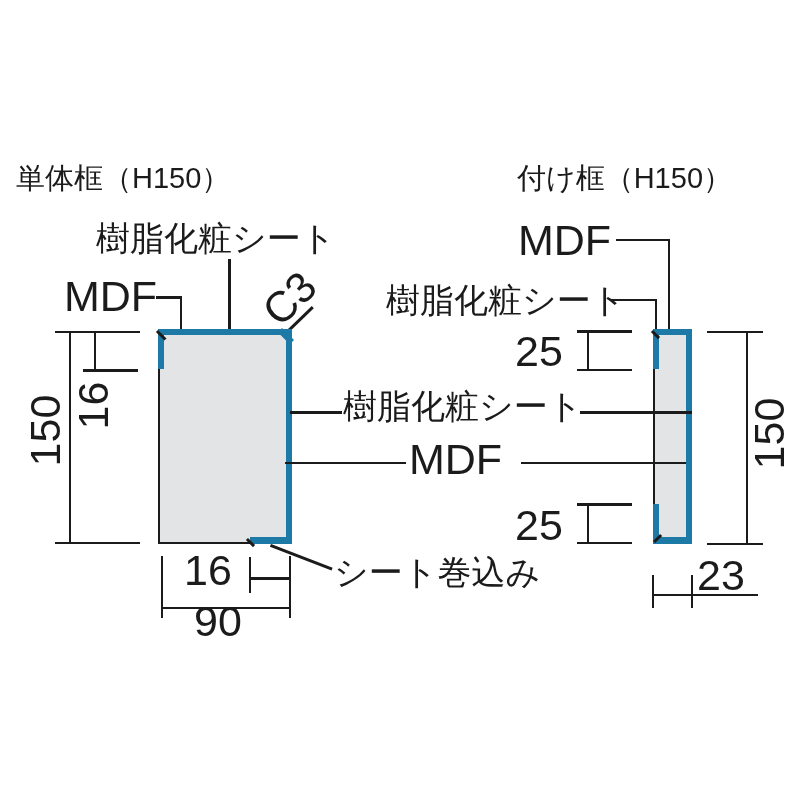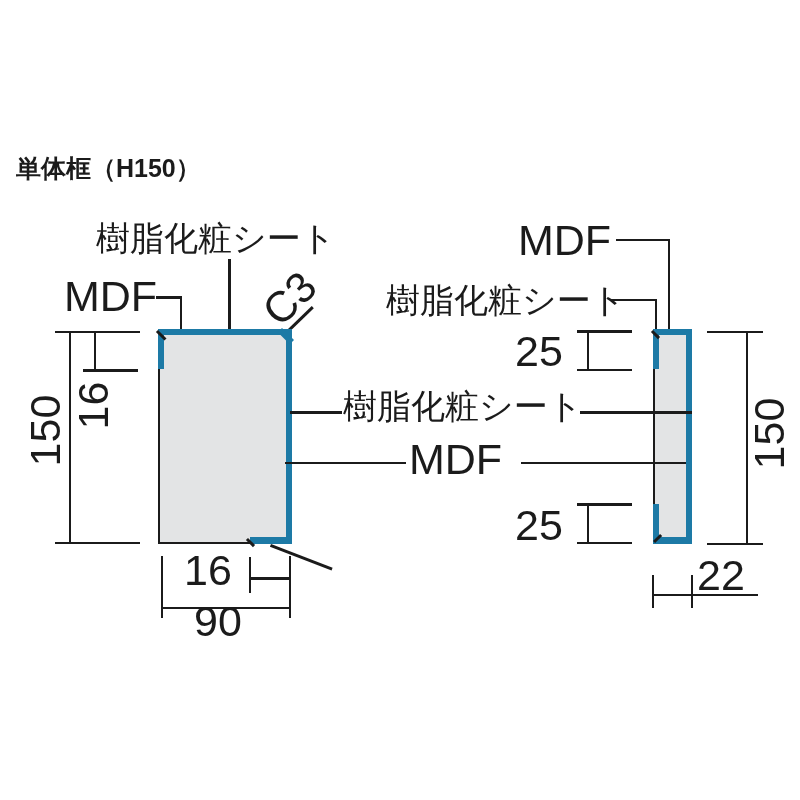--- a/index.html
+++ b/index.html
@@ -10,21 +10,21 @@
   }
   html,body{margin:0;padding:0;background:var(--bg);}
   .stage{
     position:relative;width:800px;height:800px;background:var(--bg);
     overflow:hidden;
     font-family:"Liberation Sans","DejaVu Sans",sans-serif;
     color:var(--line);
   }
   .t{position:absolute;white-space:nowrap;line-height:1.05;color:var(--line);}
   .jp{font-size:34px;font-weight:500;}
-  .title{font-size:25px;font-weight:700;}
+  .title{font-size:29px;font-weight:400;margin-top:8px;}
   .lat{font-size:43px;font-weight:400;line-height:1;}
   .rot90{transform:rotate(-90deg);transform-origin:center center;text-align:center;}
   .ln{position:absolute;background:var(--line);}
   .h{height:2.5px;}
   .v{width:2.5px;}
   .band{position:absolute;background:var(--accent);}
   .rect{position:absolute;background:var(--fill);border:2.5px solid var(--line);box-sizing:border-box;}
   .diag{transform-origin:0 0;}
 </style>
 </head>
@@ -64,21 +64,23 @@
 
   <div class="ln v" style="left:160.5px;top:556px;height:62px;"></div>
   <div class="ln v" style="left:248.5px;top:557px;height:36px;"></div>
   <div class="ln v" style="left:288.5px;top:556px;height:62px;"></div>
   <div class="ln h" style="left:250px;top:577px;width:40px;"></div>
   <div class="t lat" style="left:184px;top:549px;">16</div>
   <div class="ln h" style="left:162px;top:606.5px;width:128px;"></div>
   <div class="t lat" style="left:194px;top:600px;">90</div>
 
   <div class="ln diag" style="left:271px;top:544px;width:66px;height:2.5px;transform:rotate(21deg);"></div>
+  <div class="t jp" style="left:334px;top:555px;">シート巻込み</div>
 
+  <div class="t title" style="left:517px;top:155px;">付け框（H150）</div>
 
   <div class="t lat" style="left:518px;top:219px;">MDF</div>
   <div class="ln h" style="left:616px;top:238.5px;width:53px;"></div>
   <div class="ln v" style="left:667.5px;top:239px;height:100px;"></div>
 
   <div class="t jp" style="left:386px;top:283px;">樹脂化粧シート</div>
   <div class="ln h" style="left:611px;top:298.5px;width:45px;"></div>
   <div class="ln v" style="left:654.5px;top:299px;height:32px;"></div>
 
   <div class="rect" style="left:653px;top:329px;width:39px;height:215px;"></div>
@@ -108,15 +110,15 @@
   <div class="t lat" style="left:515px;top:504px;">25</div>
 
   <div class="ln h" style="left:707px;top:330.5px;width:56px;"></div>
   <div class="ln h" style="left:707px;top:542.5px;width:56px;"></div>
   <div class="ln v" style="left:745.5px;top:332px;height:211px;"></div>
   <div class="t lat rot90" style="left:732px;top:412px;width:74px;">150</div>
 
   <div class="ln v" style="left:651.5px;top:575px;height:33px;"></div>
   <div class="ln v" style="left:690.5px;top:575px;height:33px;"></div>
   <div class="ln h" style="left:653px;top:593.5px;width:105px;"></div>
-  <div class="t lat" style="left:697px;top:554px;">22</div>
+  <div class="t lat" style="left:697px;top:554px;">23</div>
 
 </div>
 
 </body></html>

